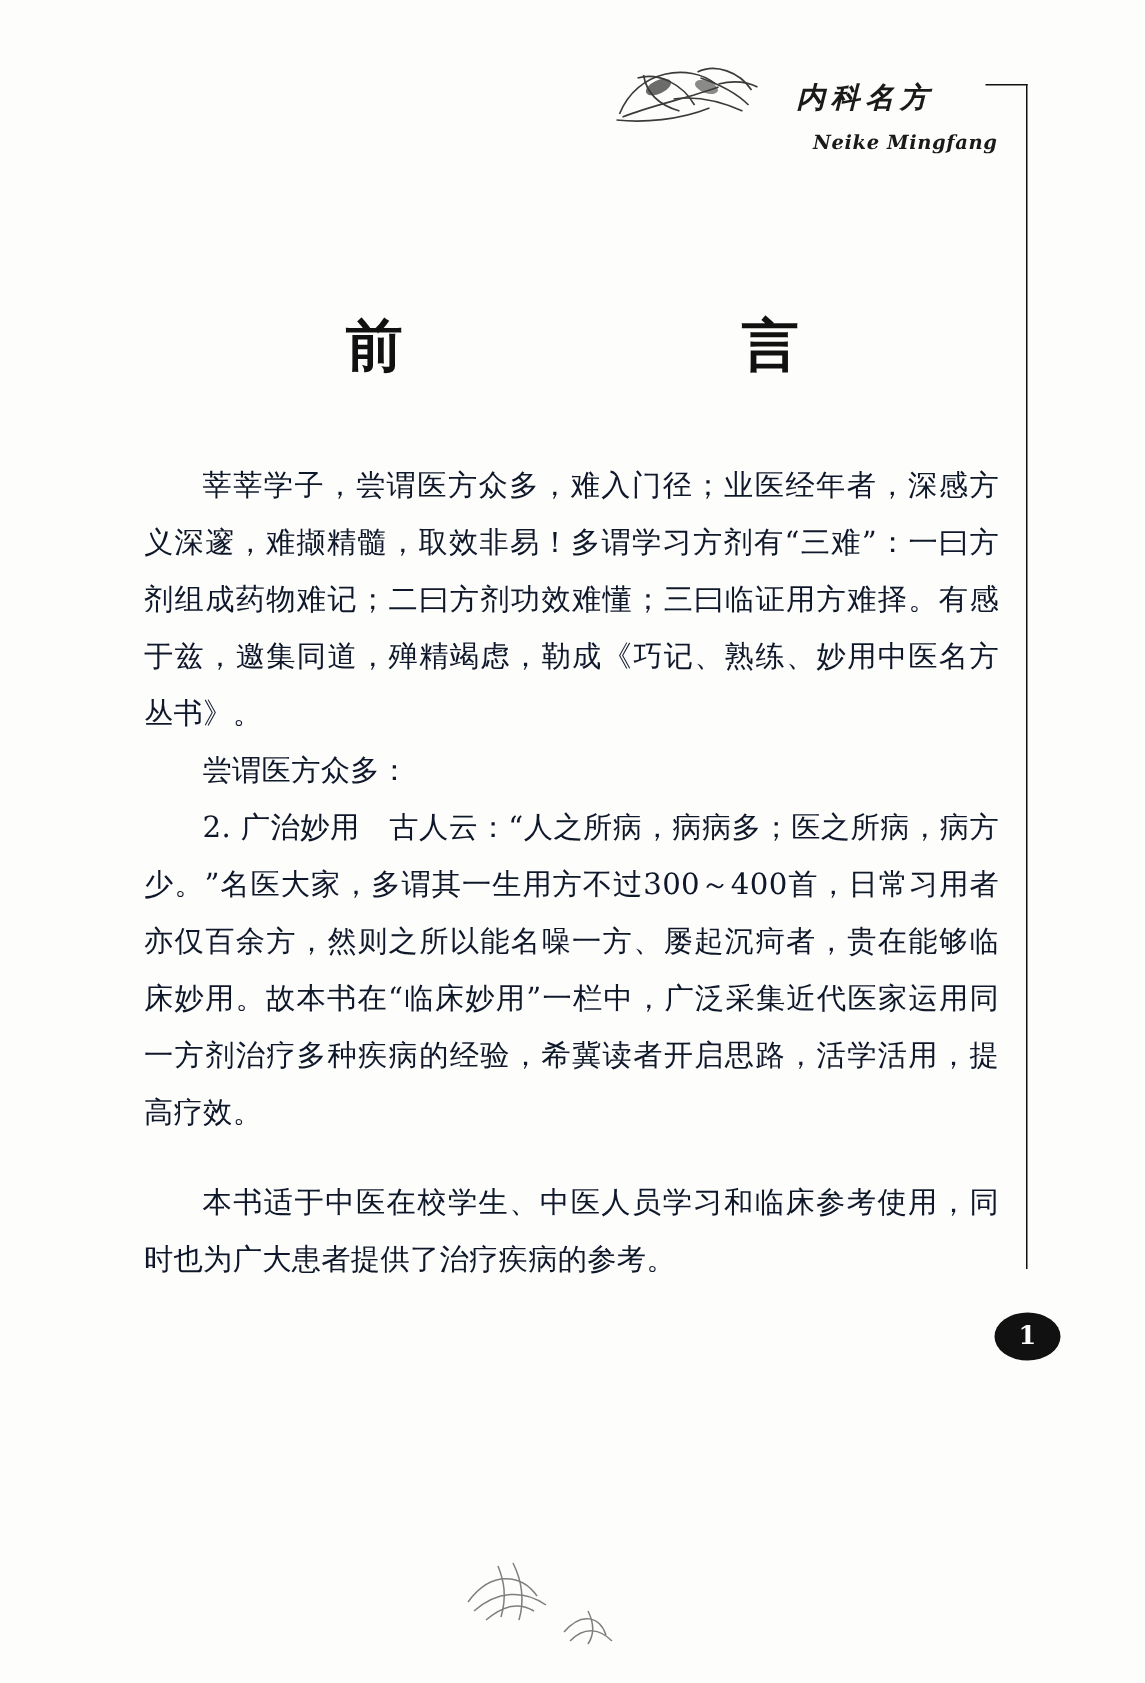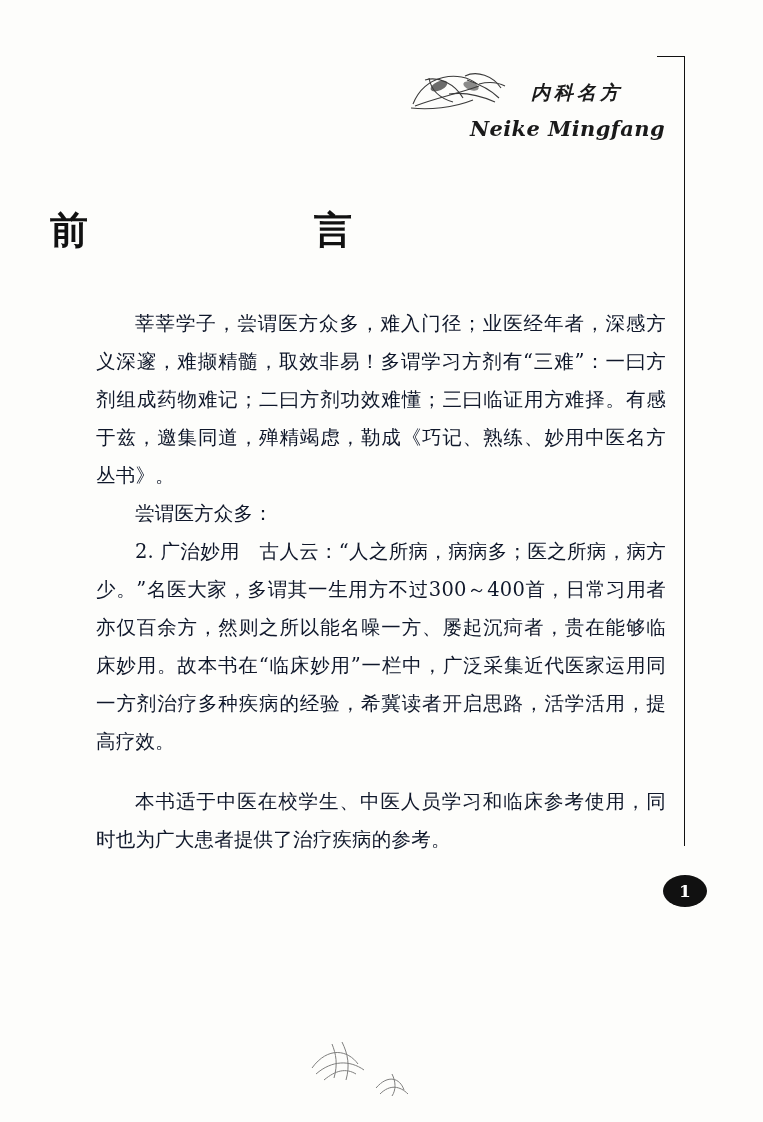--- a/index.html
+++ b/index.html
@@ -14,21 +14,21 @@
     position: relative;
     width: 763px;
     height: 1122px;
     background: #fdfdfb;
     overflow: hidden;
   }
 
   
   .header {
     position: absolute;
-    top: 64px;
+    top: 36px;
     right: 78px;
     width: 300px;
     height: 96px;
   }
   .header-title-cn {
     position: absolute;
     top: 16px;
     right: 62px;
     font-family: "DejaVu Serif", "Liberation Serif", serif;
     font-size: 19px;
@@ -36,21 +36,21 @@
     font-weight: bold;
     letter-spacing: 4px;
     color: #1a1a1a;
     white-space: nowrap;
   }
   .header-title-en {
     position: absolute;
     top: 52px;
     right: 20px;
     font-family: "DejaVu Serif", "Liberation Serif", serif;
-    font-size: 21px;
+    font-size: 13px;
     font-style: italic;
     font-weight: bold;
     letter-spacing: 0.4px;
     color: #1a1a1a;
     white-space: nowrap;
   }
   .header-ornament {
     position: absolute;
     top: 0px;
     right: 170px;
@@ -75,21 +75,21 @@
     height: 1px;
     background: #111;
   }
 
   
   .doc-title {
     position: absolute;
     top: 205px;
     left: 0;
     width: 100%;
-    text-align: left;
+    text-align: center;
     font-family: "DejaVu Sans", "Liberation Sans", sans-serif;
     font-size: 38px;
     font-weight: bold;
     letter-spacing: 50px;
     text-indent: 50px;
     color: #111;
   }
 
   
   .body-text {

